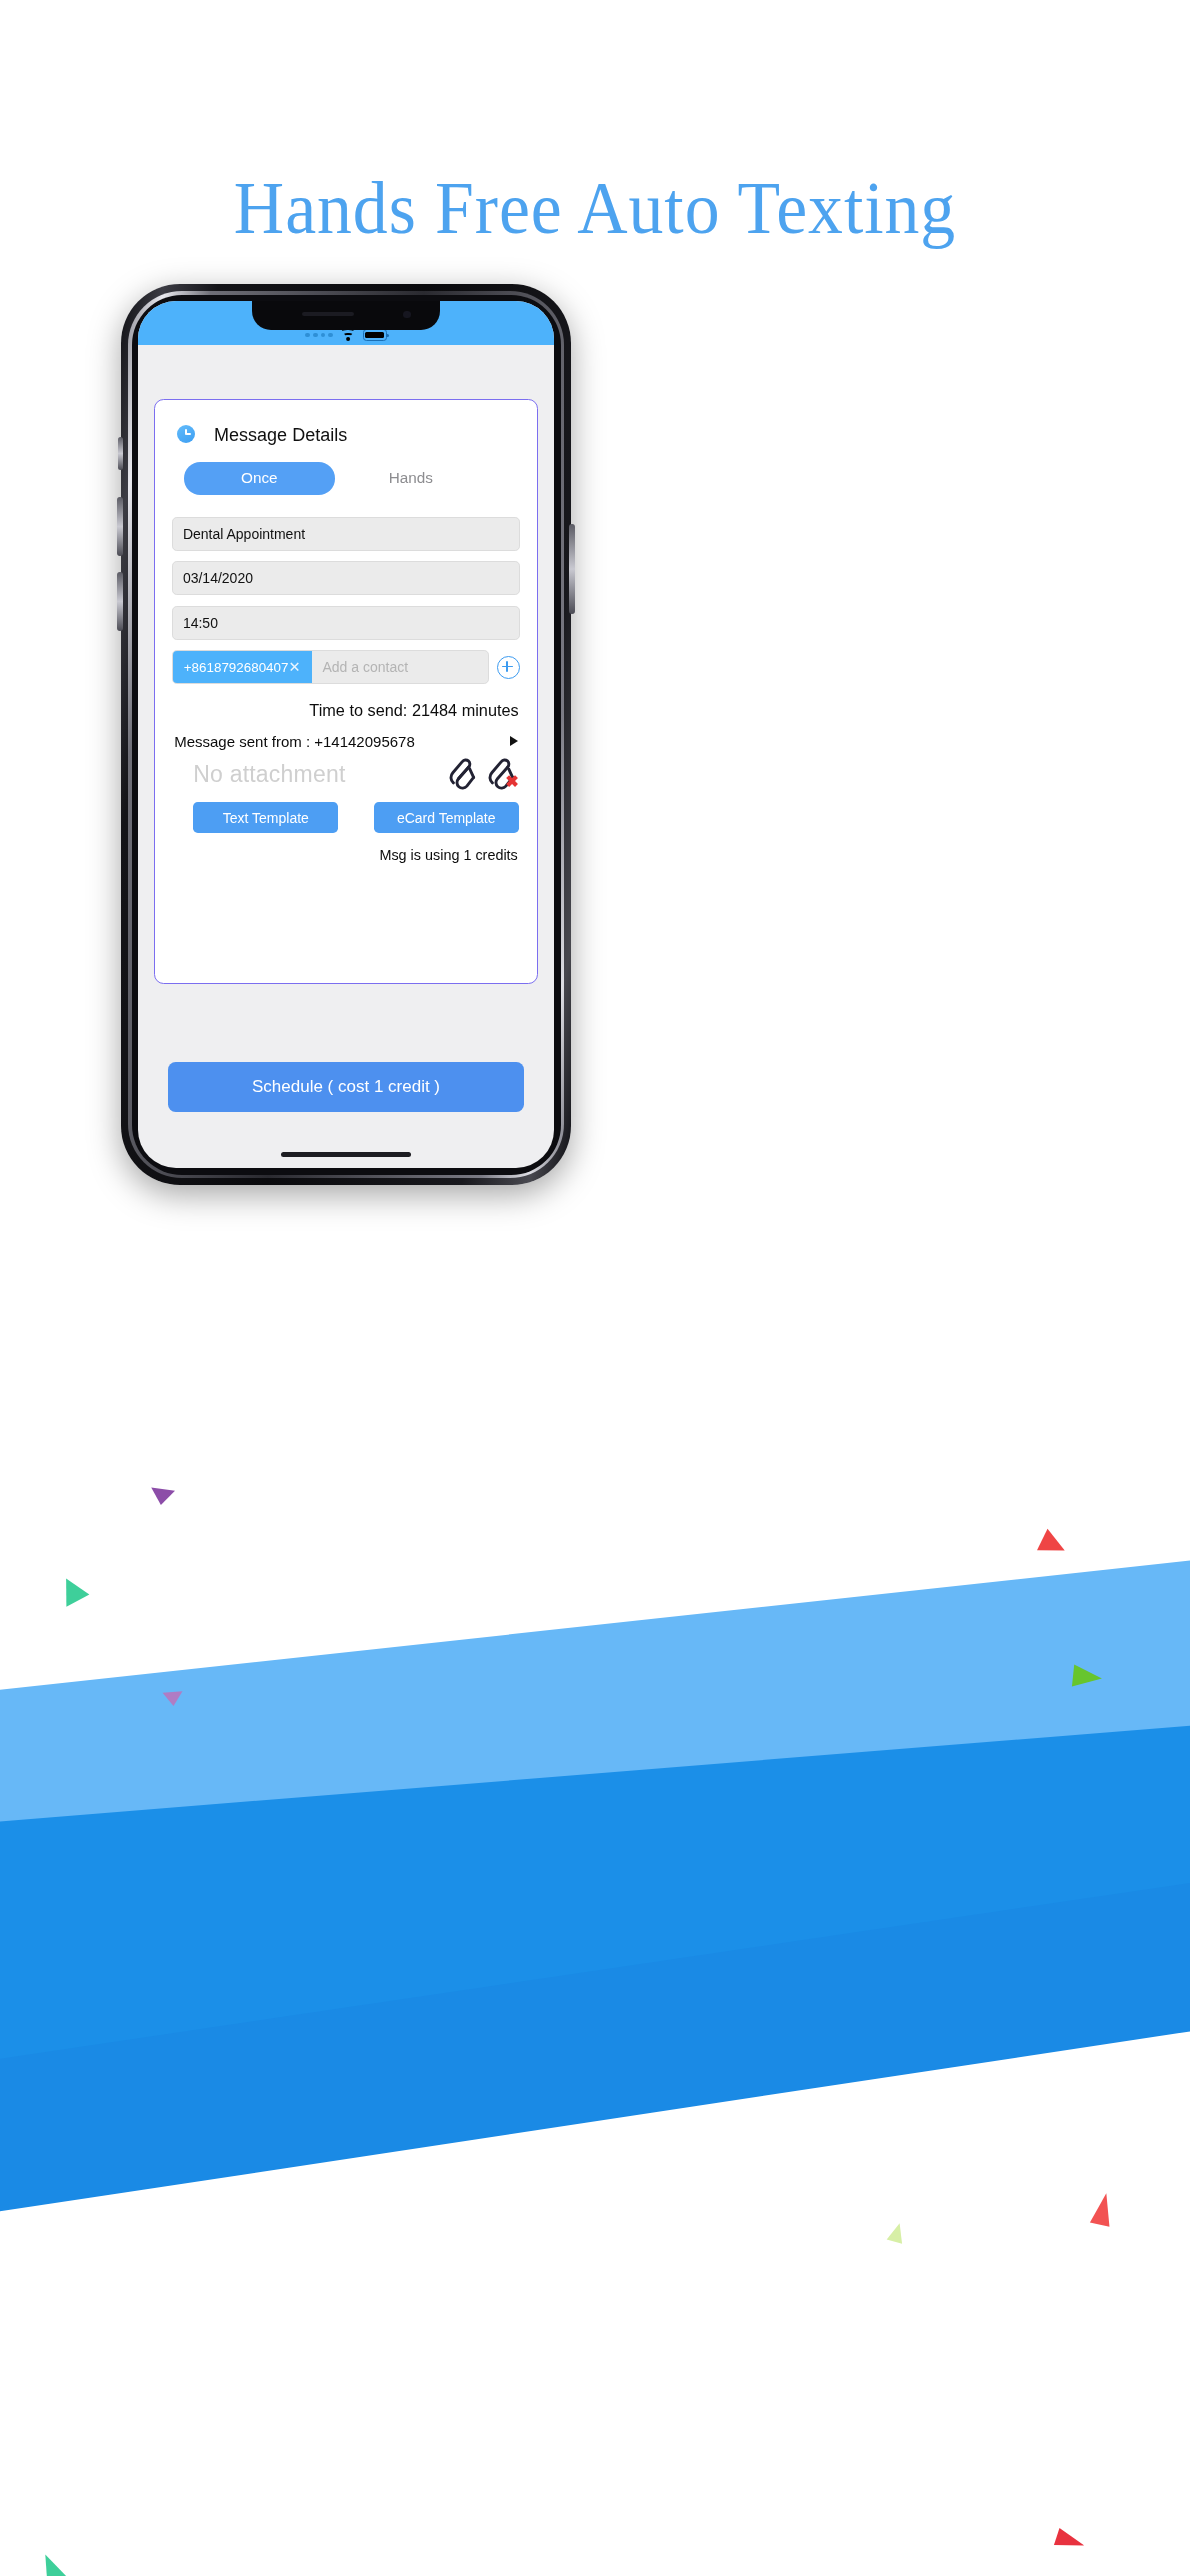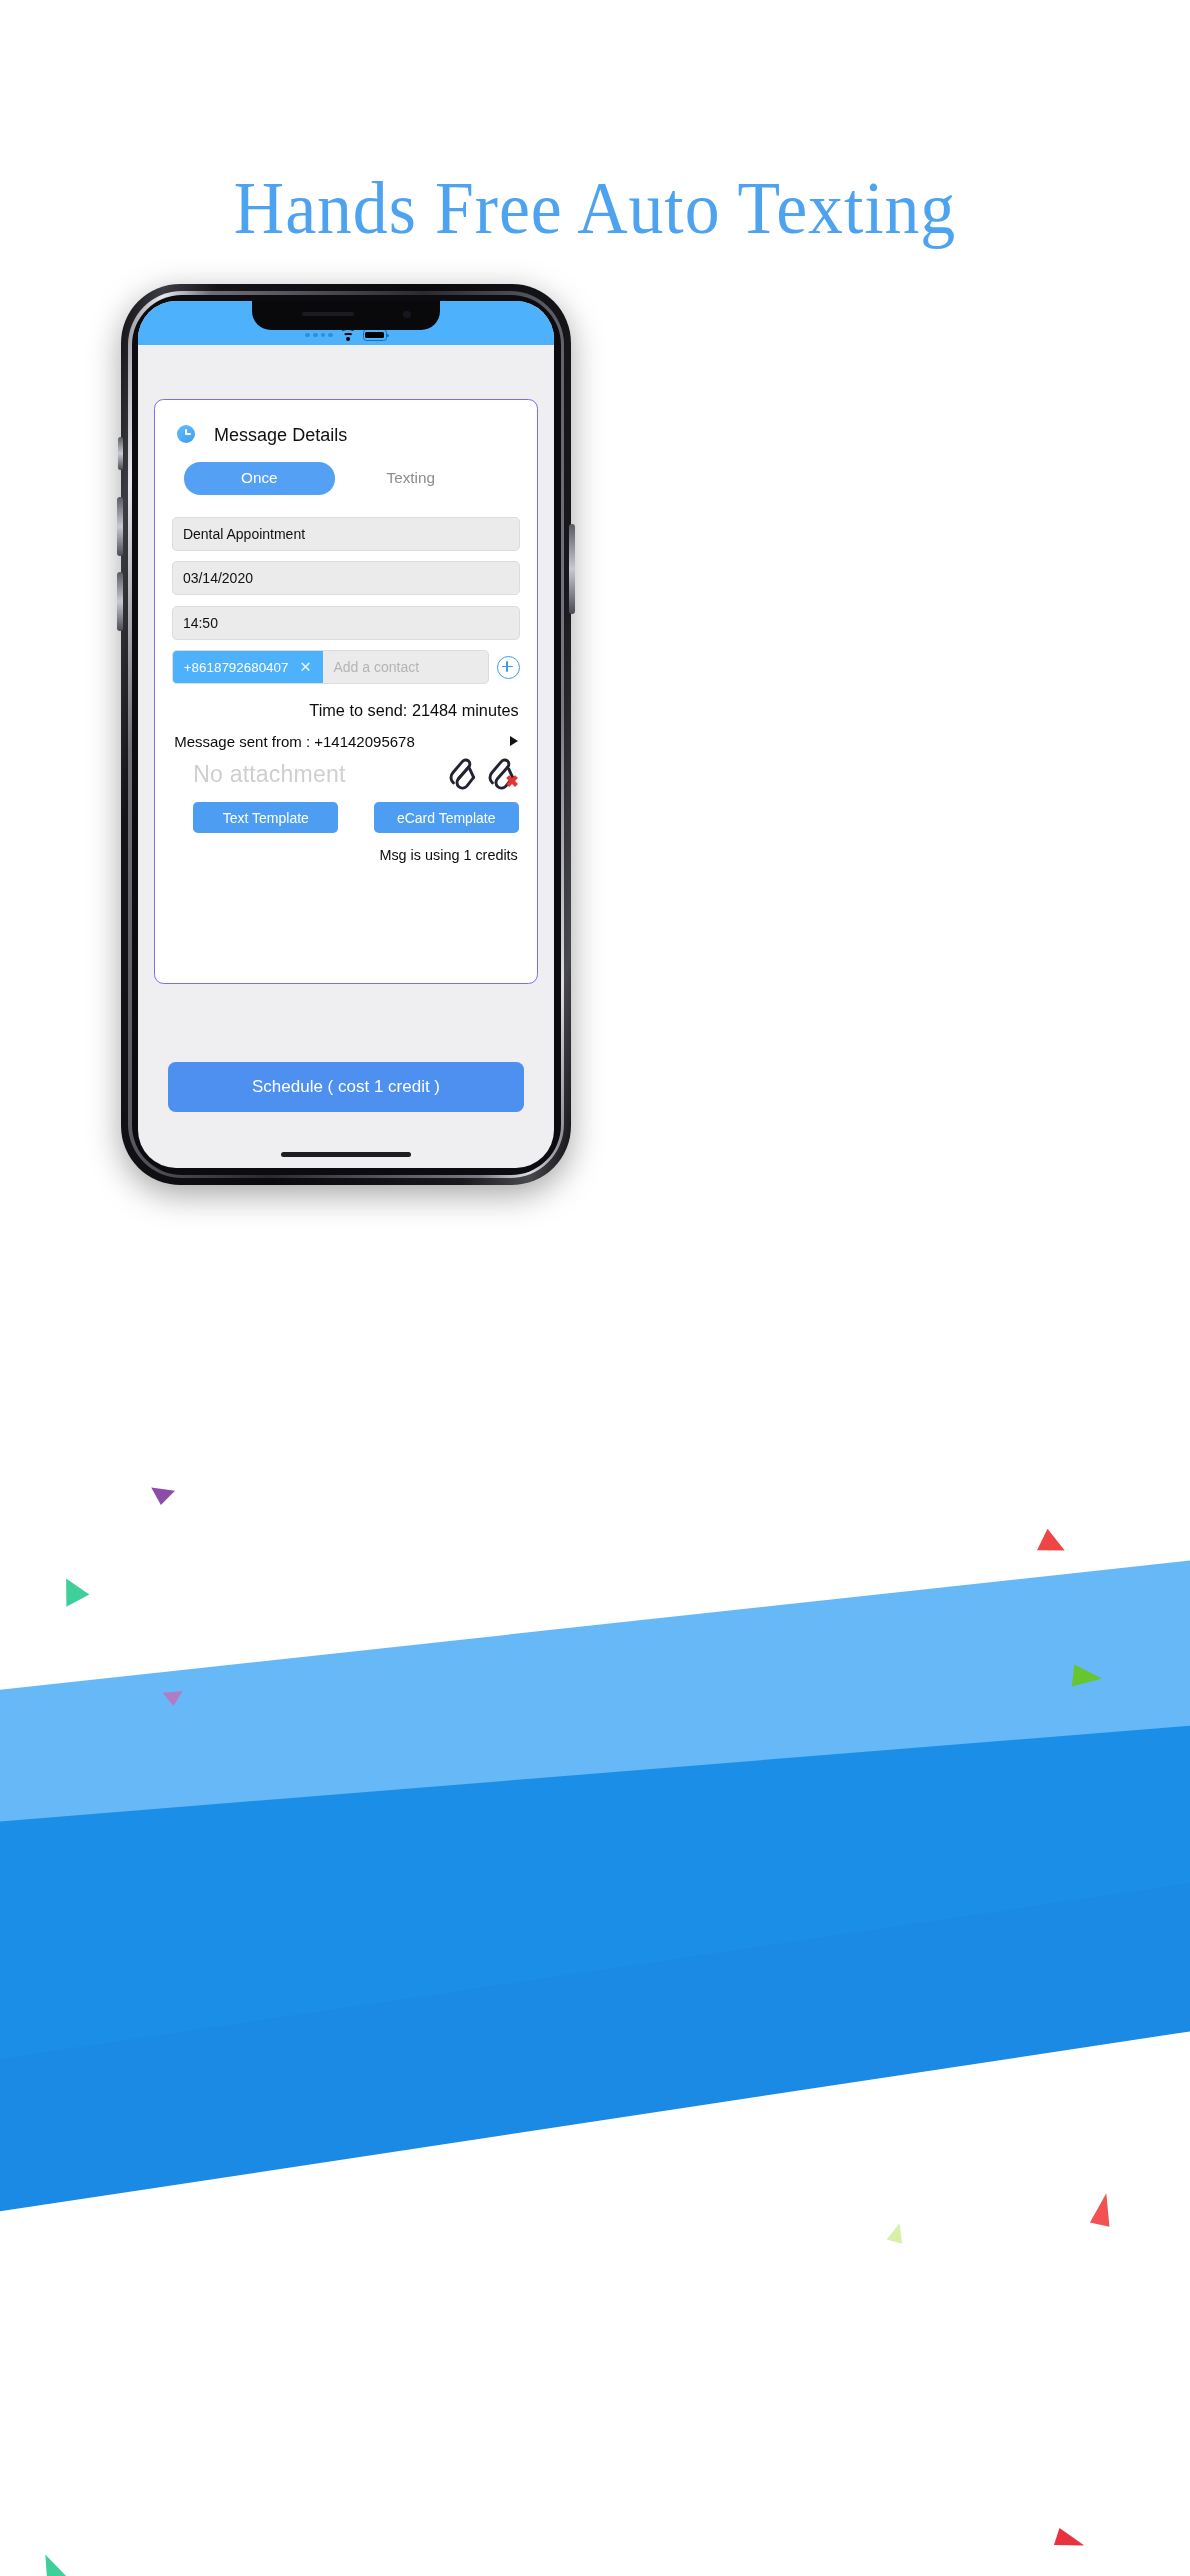--- a/index.html
+++ b/index.html
@@ -180,21 +180,21 @@
   }
   .field.first { margin-top: 22px; }
 
   .contact-row { margin-top: 10.5px; display: flex; align-items: center; gap: 7.7px; }
   .chipwrap {
     flex: 1; height: 34px; display: flex; align-items: stretch;
     border: 1px solid #dcdcdc; border-radius: 4.8px; overflow: hidden; background: #ebebeb;
   }
   .chip {
     background: #4db2fb; color: #fff; font-size: 13.4px;
-    display: flex; align-items: center; gap: 11px; padding: 0 11.5px 0 10.5px; flex: none;
+    display: flex; align-items: center; gap: 0; padding: 0 11.5px 0 10.5px; flex: none;
   }
   .chip-x { font-size: 14.4px; color: #eaf6ff; line-height: 1; }
   .chip-input {
     flex: 1; display: flex; align-items: center; padding-left: 10.5px;
     font-size: 14px; color: #b4b4b4;
   }
   .plus-icon {
     width: 23px; height: 23px; border-radius: 50%; border: 1.9px solid #3c9bf0;
     position: relative; flex: none;
   }
@@ -311,21 +311,21 @@
 
       <div class="card">
 
         <div class="card-head">
           <span class="clock-icon"></span>
           <span class="card-head-title">Message Details</span>
         </div>
 
         <div class="seg">
           <div class="seg-pill">Once</div>
-          <div class="seg-plain">Texting</div>
+          <div class="seg-plain">Hands</div>
         </div>
 
         <div class="field first">Dental Appointment</div>
         <div class="field">03/14/2020</div>
         <div class="field">14:50</div>
 
         <div class="contact-row">
           <div class="chipwrap">
             <div class="chip">
               <span>+8618792680407</span>

